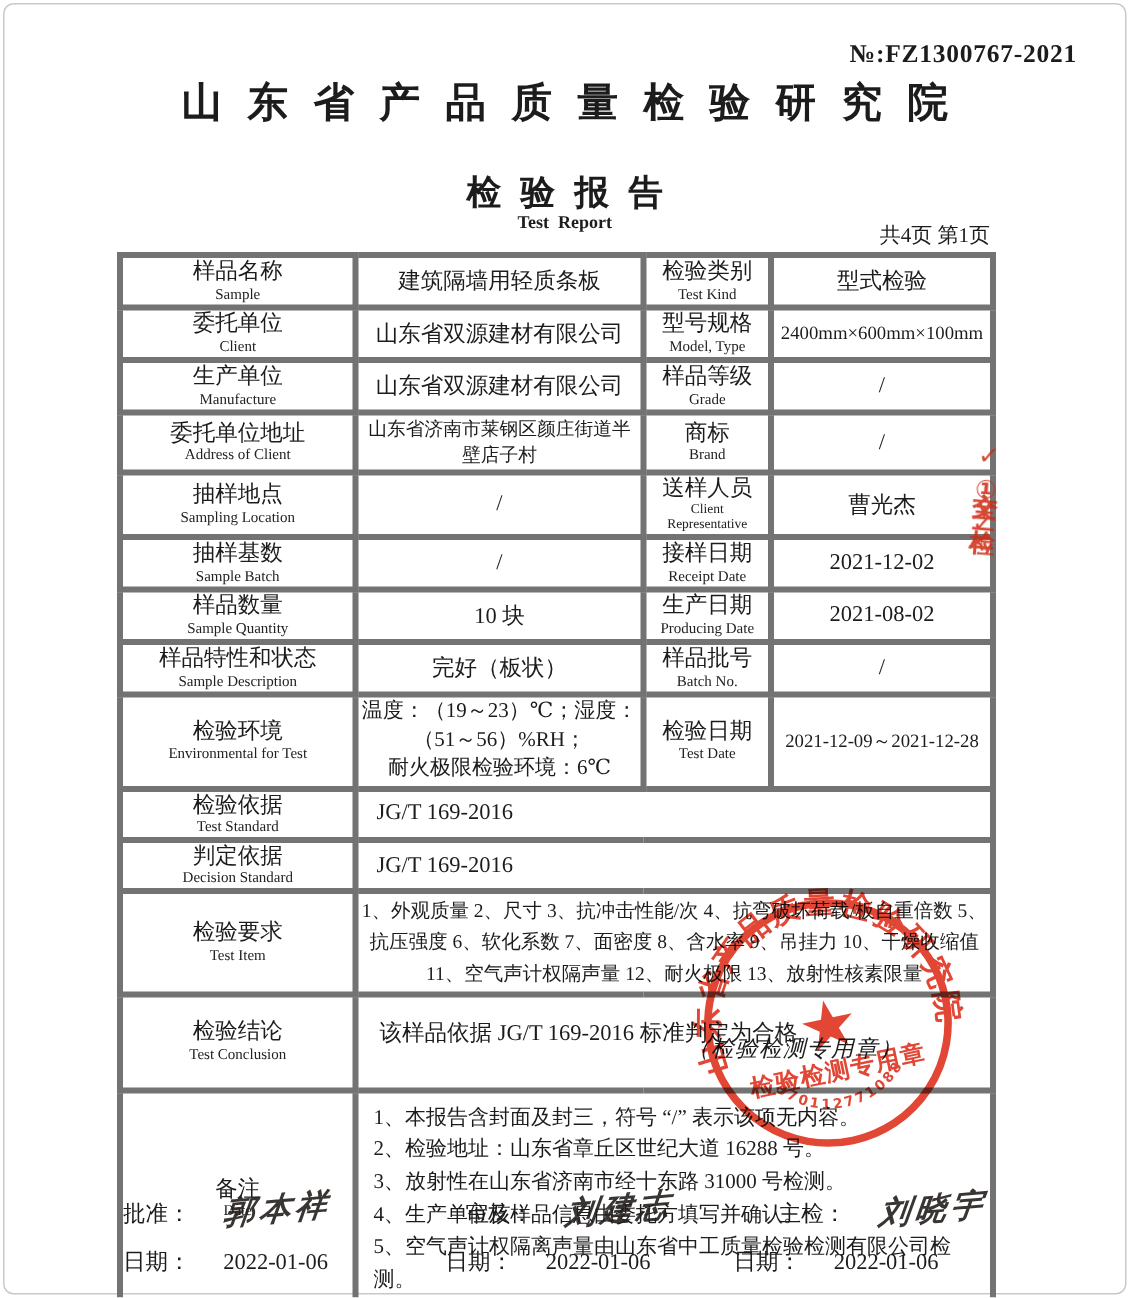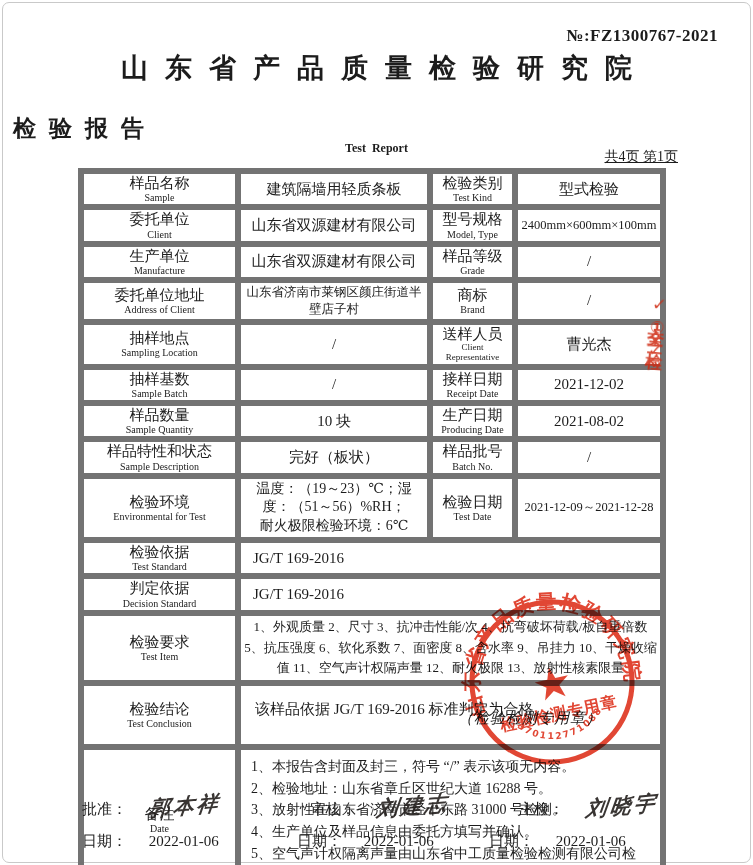--- a/index.html
+++ b/index.html
@@ -6,30 +6,30 @@
   .page{position:relative;width:753px;height:865px;background:#ffffff;overflow:hidden;
         font-family:"Liberation Serif","DejaVu Serif",serif;color:#1c1c1c;}
   .frame{position:absolute;inset:2px;border:1px solid #c9c9c9;border-radius:7px;pointer-events:none;}
 
   
   .report-no{position:absolute;top:26px;right:35px;font-size:17px;font-weight:bold;letter-spacing:.5px;}
   .title-cn{position:absolute;top:50px;left:0;width:100%;text-align:center;
             font-size:27px;font-weight:bold;letter-spacing:17px;text-indent:17px;}
   .title-en{position:absolute;top:85px;left:0;width:100%;text-align:center;
             font-size:20px;word-spacing:7px;}
-  .doc-title-cn{position:absolute;top:113px;left:0;width:100%;
+  .doc-title-cn{position:absolute;top:113px;left:0;width:100%;text-align:center;
             font-size:23px;font-weight:bold;letter-spacing:13px;text-indent:13px;}
   .doc-title-en{position:absolute;top:141px;left:0;width:100%;text-align:center;
             font-size:12px;font-weight:bold;word-spacing:3px;}
-  .page-info{position:absolute;top:148px;left:96px;width:582px;text-align:right;font-size:14px;text-decoration:underline;}
+  .page-info{position:absolute;top:148px;left:78px;width:582px;text-align:right;font-size:14px;}
 
   
   table.report{position:absolute;left:78px;top:168px;width:582px;border-collapse:collapse;
                table-layout:fixed;}
-  table.report td{border:6px solid #737373;padding:1px 2px;text-align:center;vertical-align:middle;
+  table.report td{border:4px solid #737373;padding:1px 2px;text-align:center;vertical-align:middle;
                   overflow:hidden;}
   table.report{border:2px solid #3a3a3a;}
   .lbl-cn{font-size:15px;line-height:1.15;}
   .lbl-en{font-size:10px;line-height:1.1;color:#222;}
   .val{font-size:15px;}
   .val-sm{font-size:12.5px;margin-left:48px;}
   .val-left{text-align:left !important;padding-left:12px !important;}
   .env-line{font-size:14px;line-height:1.35;}
   .req-text{font-size:13px;line-height:1.6;text-align:left;padding:4px 8px 4px 10px;}
   .note-cell{text-align:left !important;vertical-align:top !important;padding:6px 6px 4px 10px !important;}

